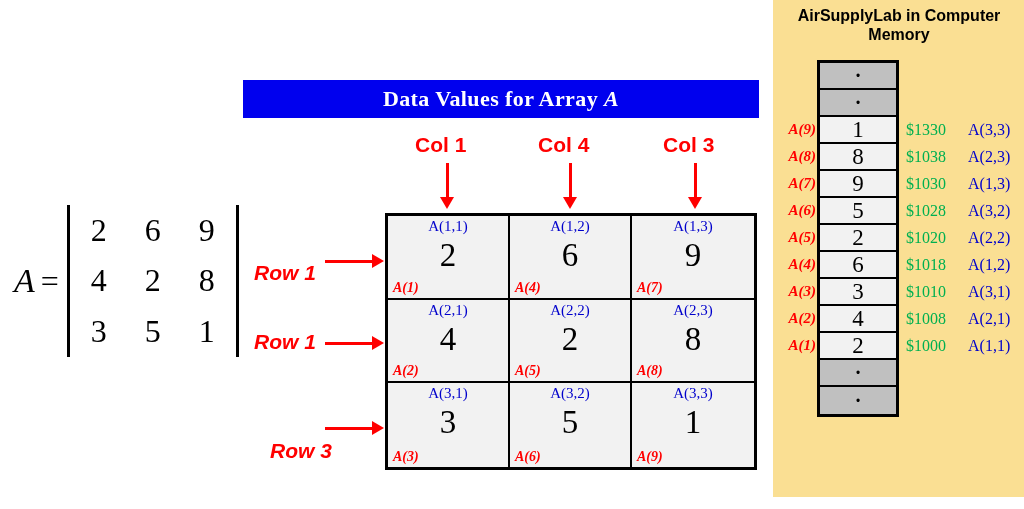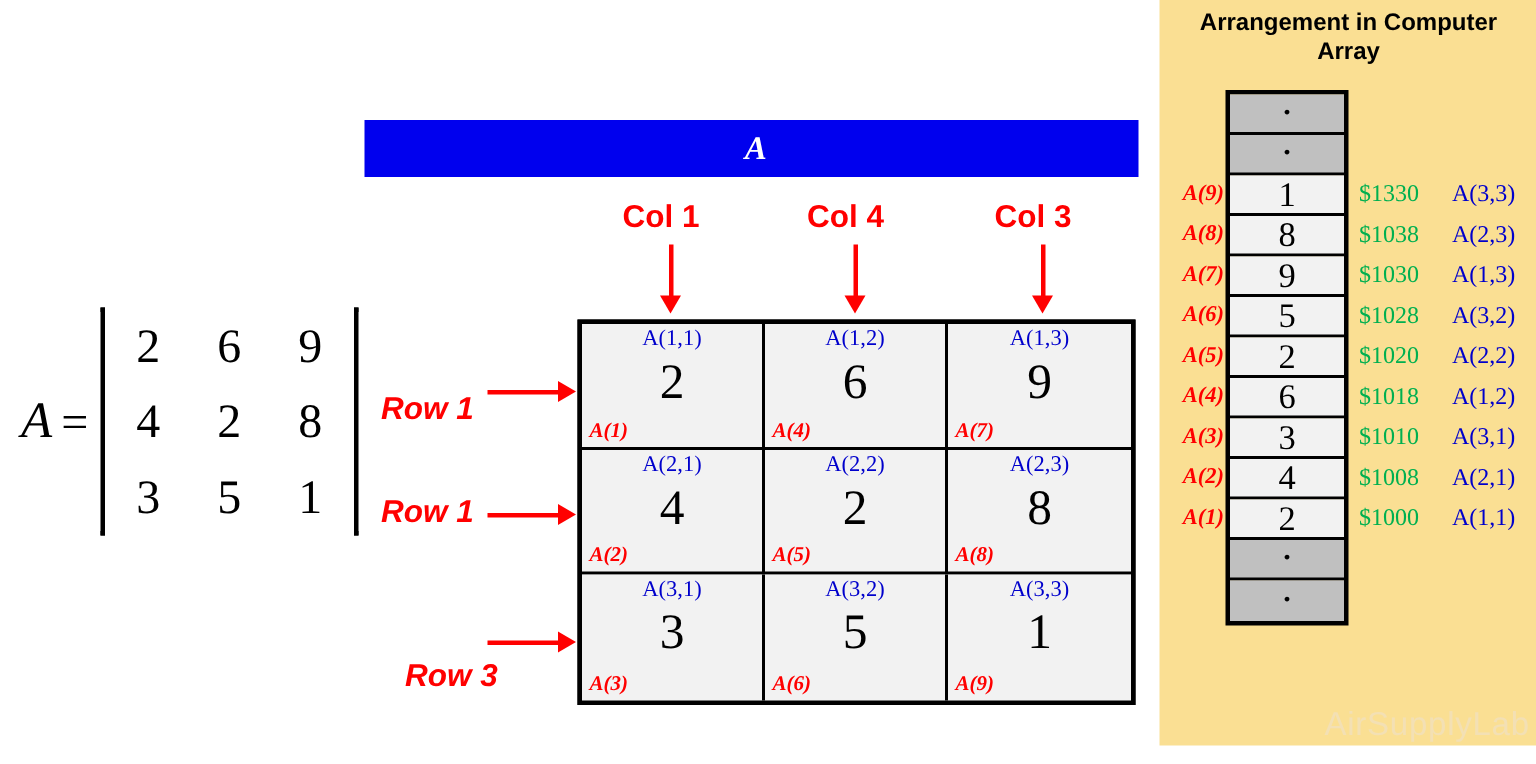--- a/index.html
+++ b/index.html
@@ -307,20 +307,21 @@
       <div class="matrix-row">
         <span class="matrix-cell">3</span>
         <span class="matrix-cell">5</span>
         <span class="matrix-cell">1</span>
       </div>
     </div>
     <div class="bracket right"></div>
   </div>
 
   <div id="title-banner">
+    <span>Data Values for Array</span>
     <span class="ital">A</span>
   </div>
 
   <div class="col-label" style="left:415px; top:133px;">Col 1</div>
   <div class="col-arrow" style="left:446px; top:163px; height:36px;"></div>
 
   <div class="col-label" style="left:538px; top:133px;">Col 4</div>
   <div class="col-arrow" style="left:569px; top:163px; height:36px;"></div>
 
   <div class="col-label" style="left:663px; top:133px;">Col 3</div>
@@ -379,21 +380,21 @@
       <span class="cell-linear">A(6)</span>
     </div>
     <div class="grid-cell last-col last-row">
       <span class="cell-index">A(3,3)</span>
       <span class="cell-value">1</span>
       <span class="cell-linear">A(9)</span>
     </div>
   </div>
 
   <div id="memory-panel">
-    <div id="memory-title">Arrangement in Computer Array</div>
+    <div id="memory-title">AirSupplyLab in Computer Memory</div>
     <div id="memory-stack">
 
     <div class="mem-cell ellipsis">
           <span>·</span>
         </div>
         <div class="mem-cell ellipsis">
           <span>·</span>
         </div>
         <div class="mem-cell">
           <span class="mem-linear">A(9)</span>
@@ -449,16 +450,15 @@
           <span class="mem-address">$1000</span>
           <span class="mem-ref">A(1,1)</span>
         </div>
         <div class="mem-cell ellipsis">
           <span>·</span>
         </div>
         <div class="mem-cell ellipsis bottom-last">
           <span>·</span>
         </div>
       </div>
-    <div id="watermark">AirSupplyLab</div>
   </div>
 
 </div>
 
 </body></html>

